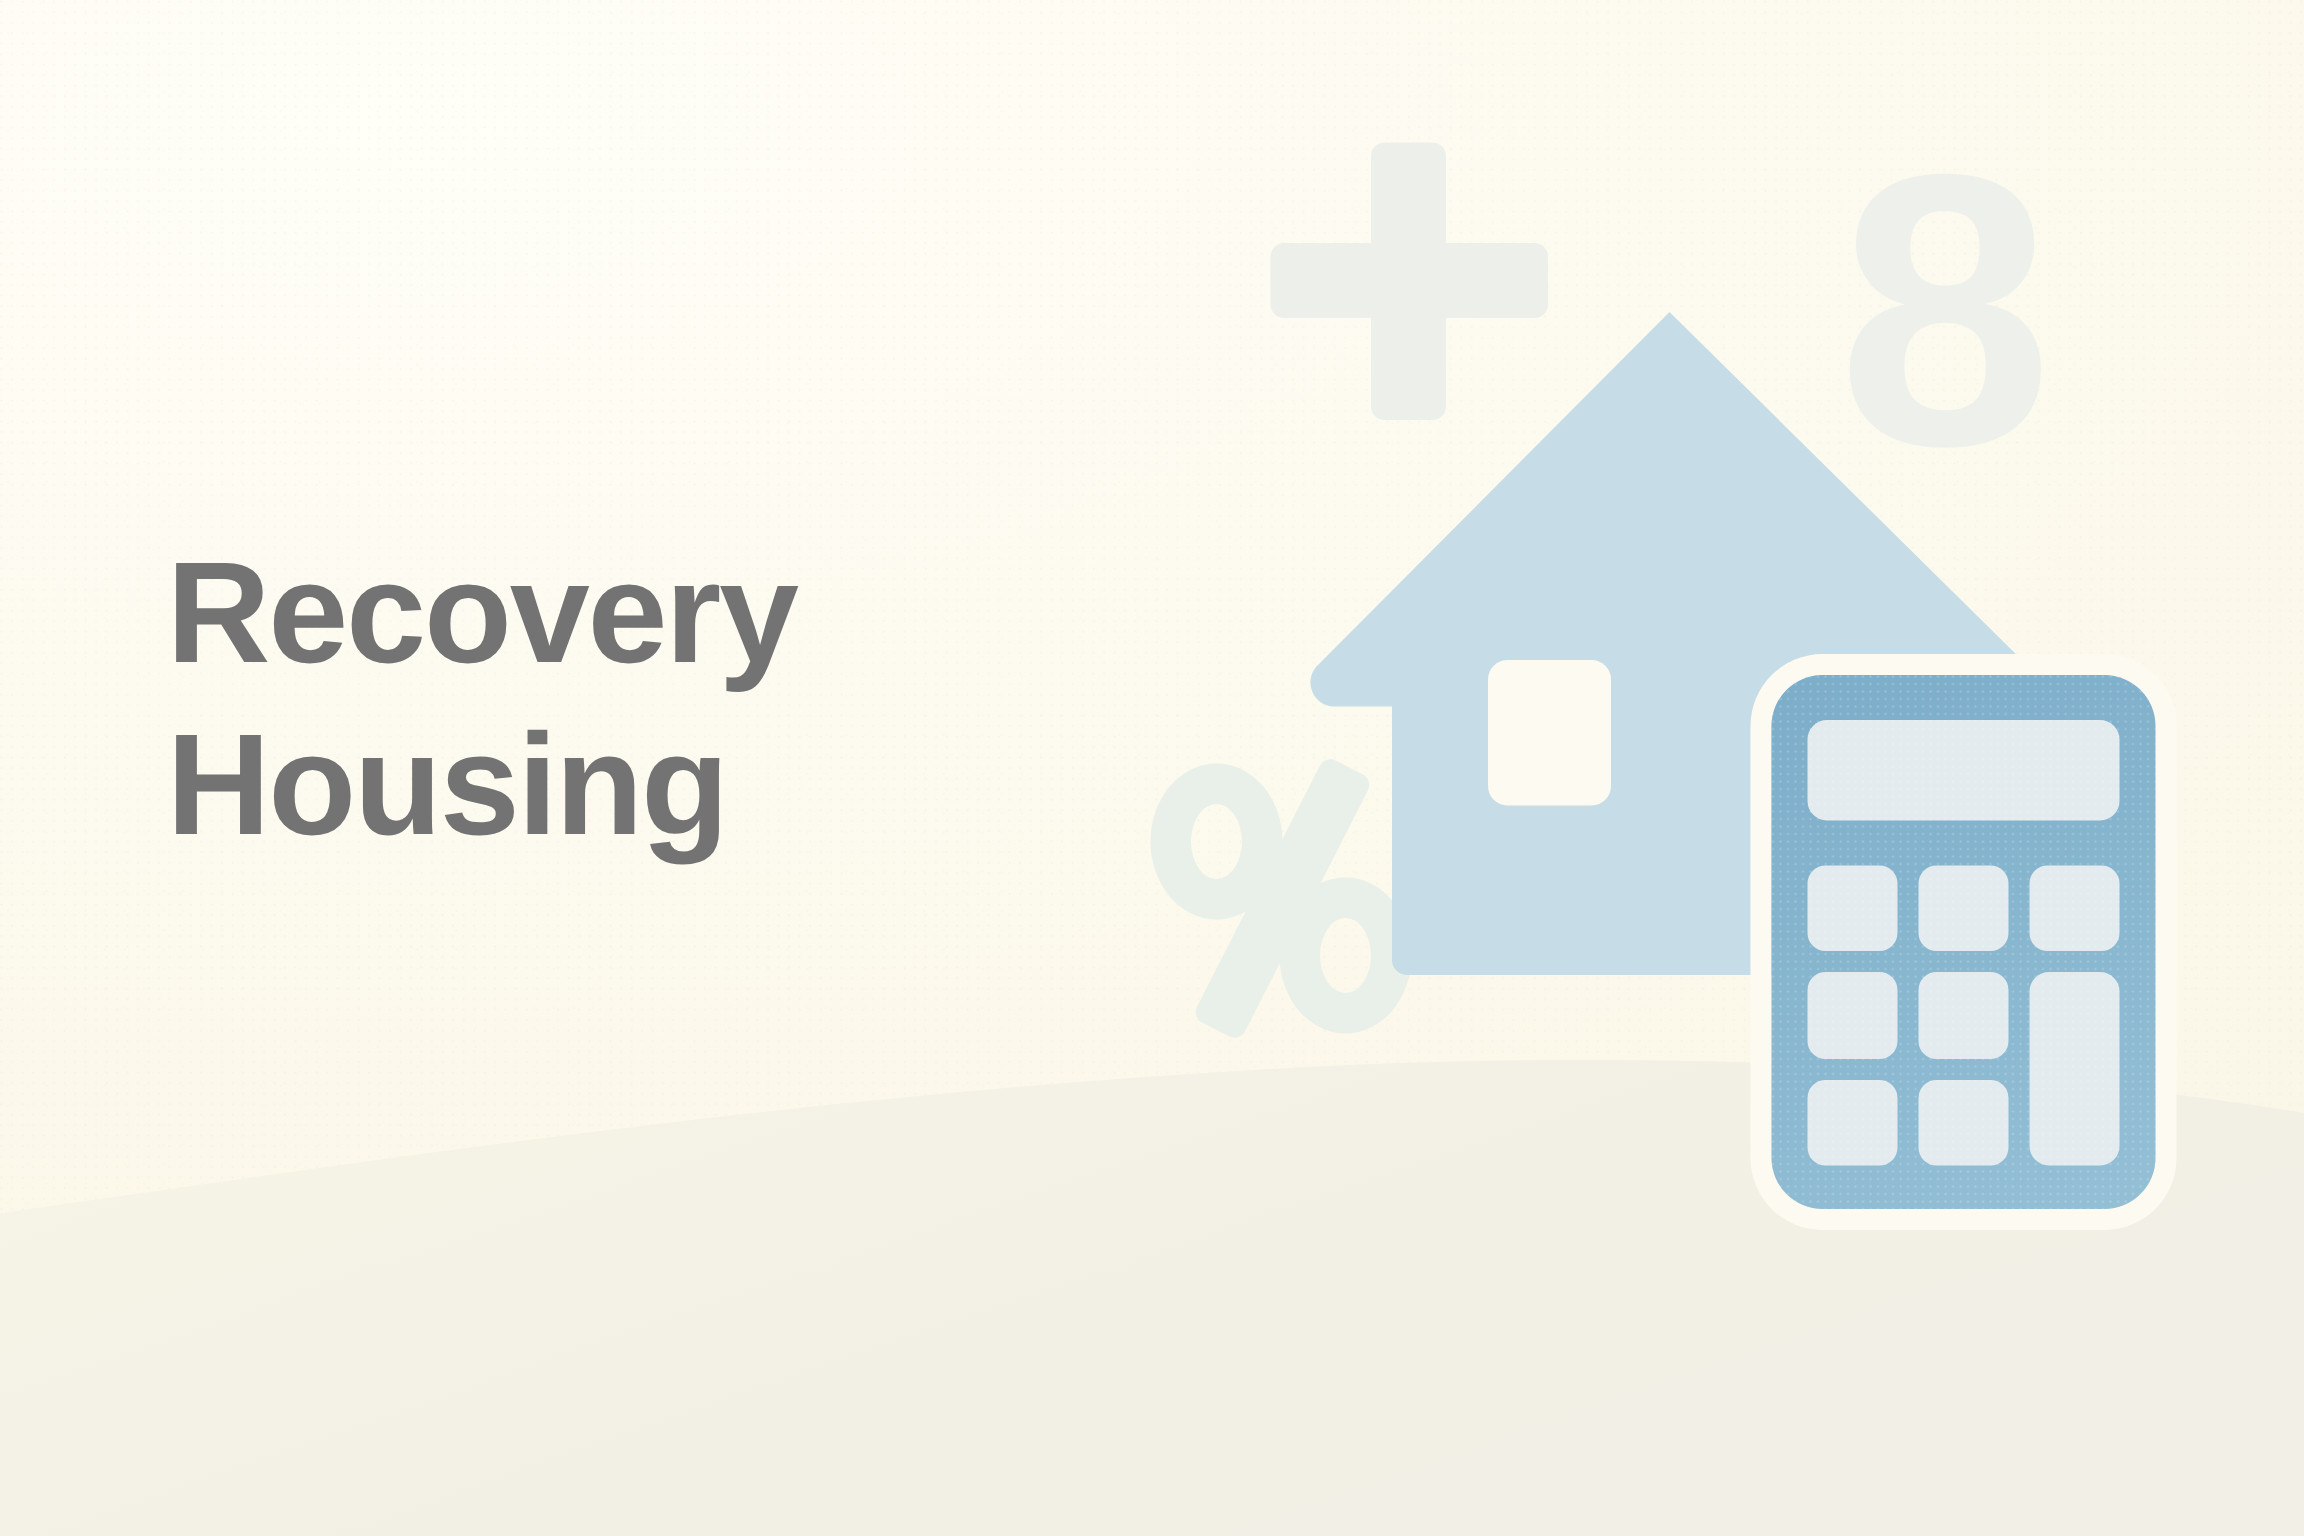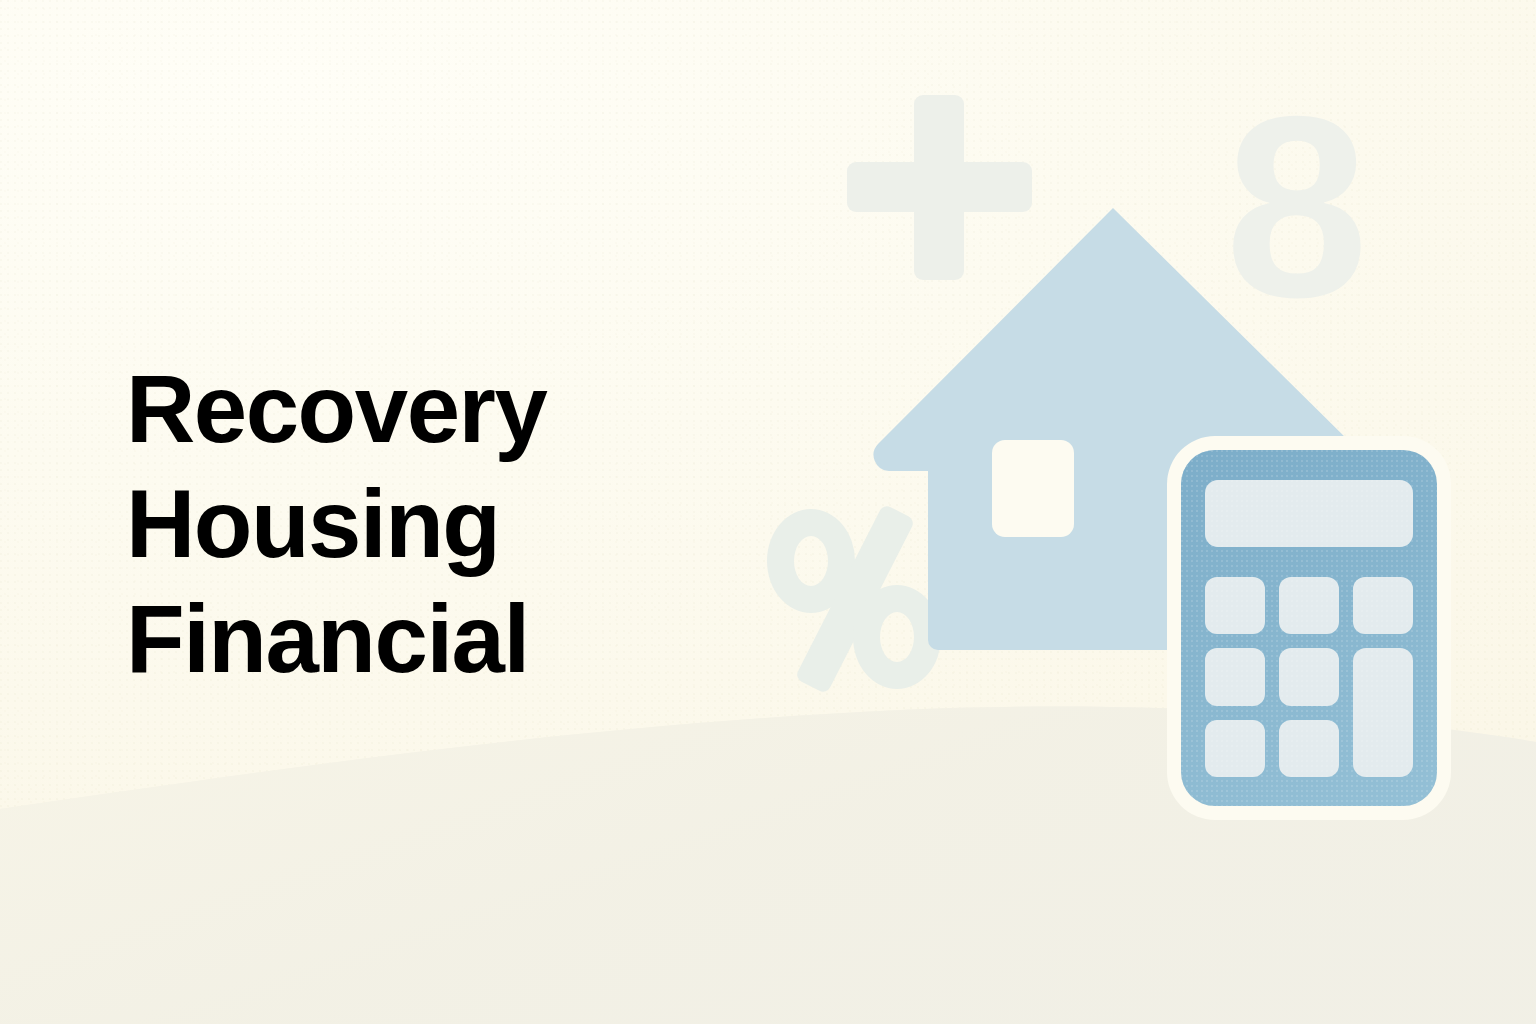--- a/index.html
+++ b/index.html
@@ -119,24 +119,24 @@
     border-radius: 34px;
     opacity: .35;
     background-image: radial-gradient(circle at 1px 1px, rgba(255,255,255,.55) 0.6px, transparent 1px);
     background-size: 5px 5px;
     pointer-events: none;
   }
 
   
   .headline {
     position: absolute;
-    left: 126px;
+    left: 111px;
     top: 287px;
     width: 620px;
-    color: #000000;
+    color: #737373;
     font-size: 96px;
     font-weight: 700;
     line-height: 115px;
     letter-spacing: -1.5px;
   }
   .headline .line { display: block; white-space: nowrap; }
 </style>
 </head>
 <body>
 
@@ -186,16 +186,15 @@
       <div class="calc-key tall"></div>
       <div class="calc-key"></div>
       <div class="calc-key"></div>
     </div>
     <div class="calc-grain"></div>
   </div>
 
   <h1 class="headline">
     <span class="line">Recovery</span>
     <span class="line">Housing</span>
-    <span class="line">Financial</span>
   </h1>
 
 </div>
 
 </body></html>

